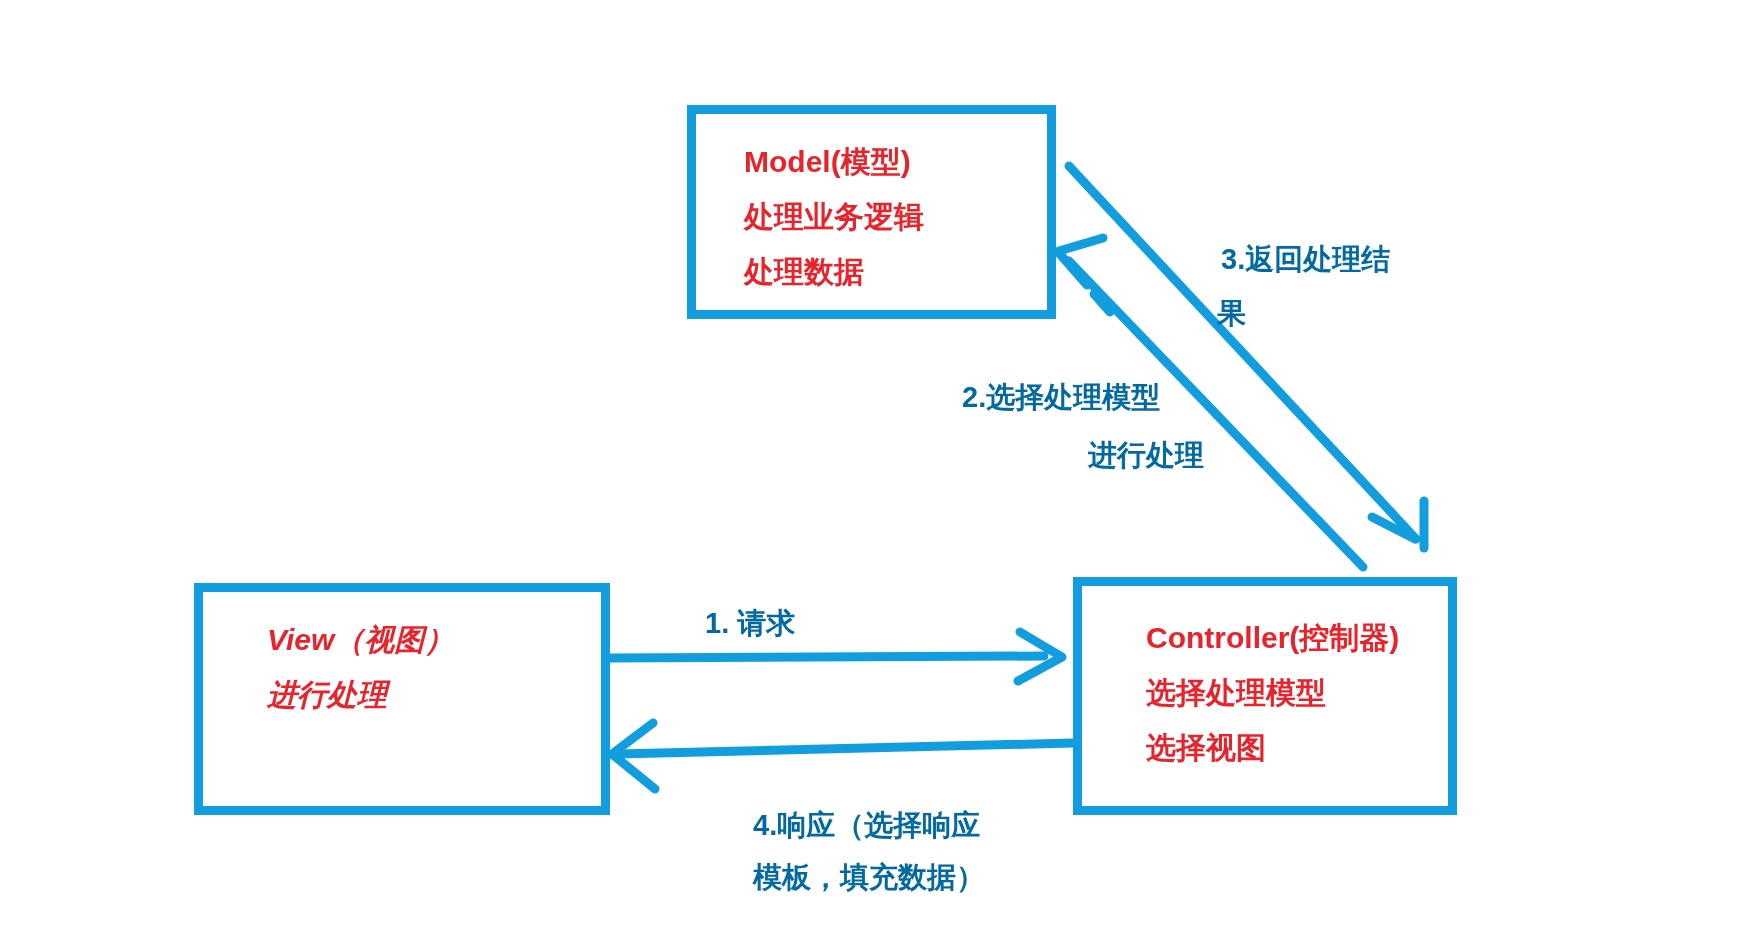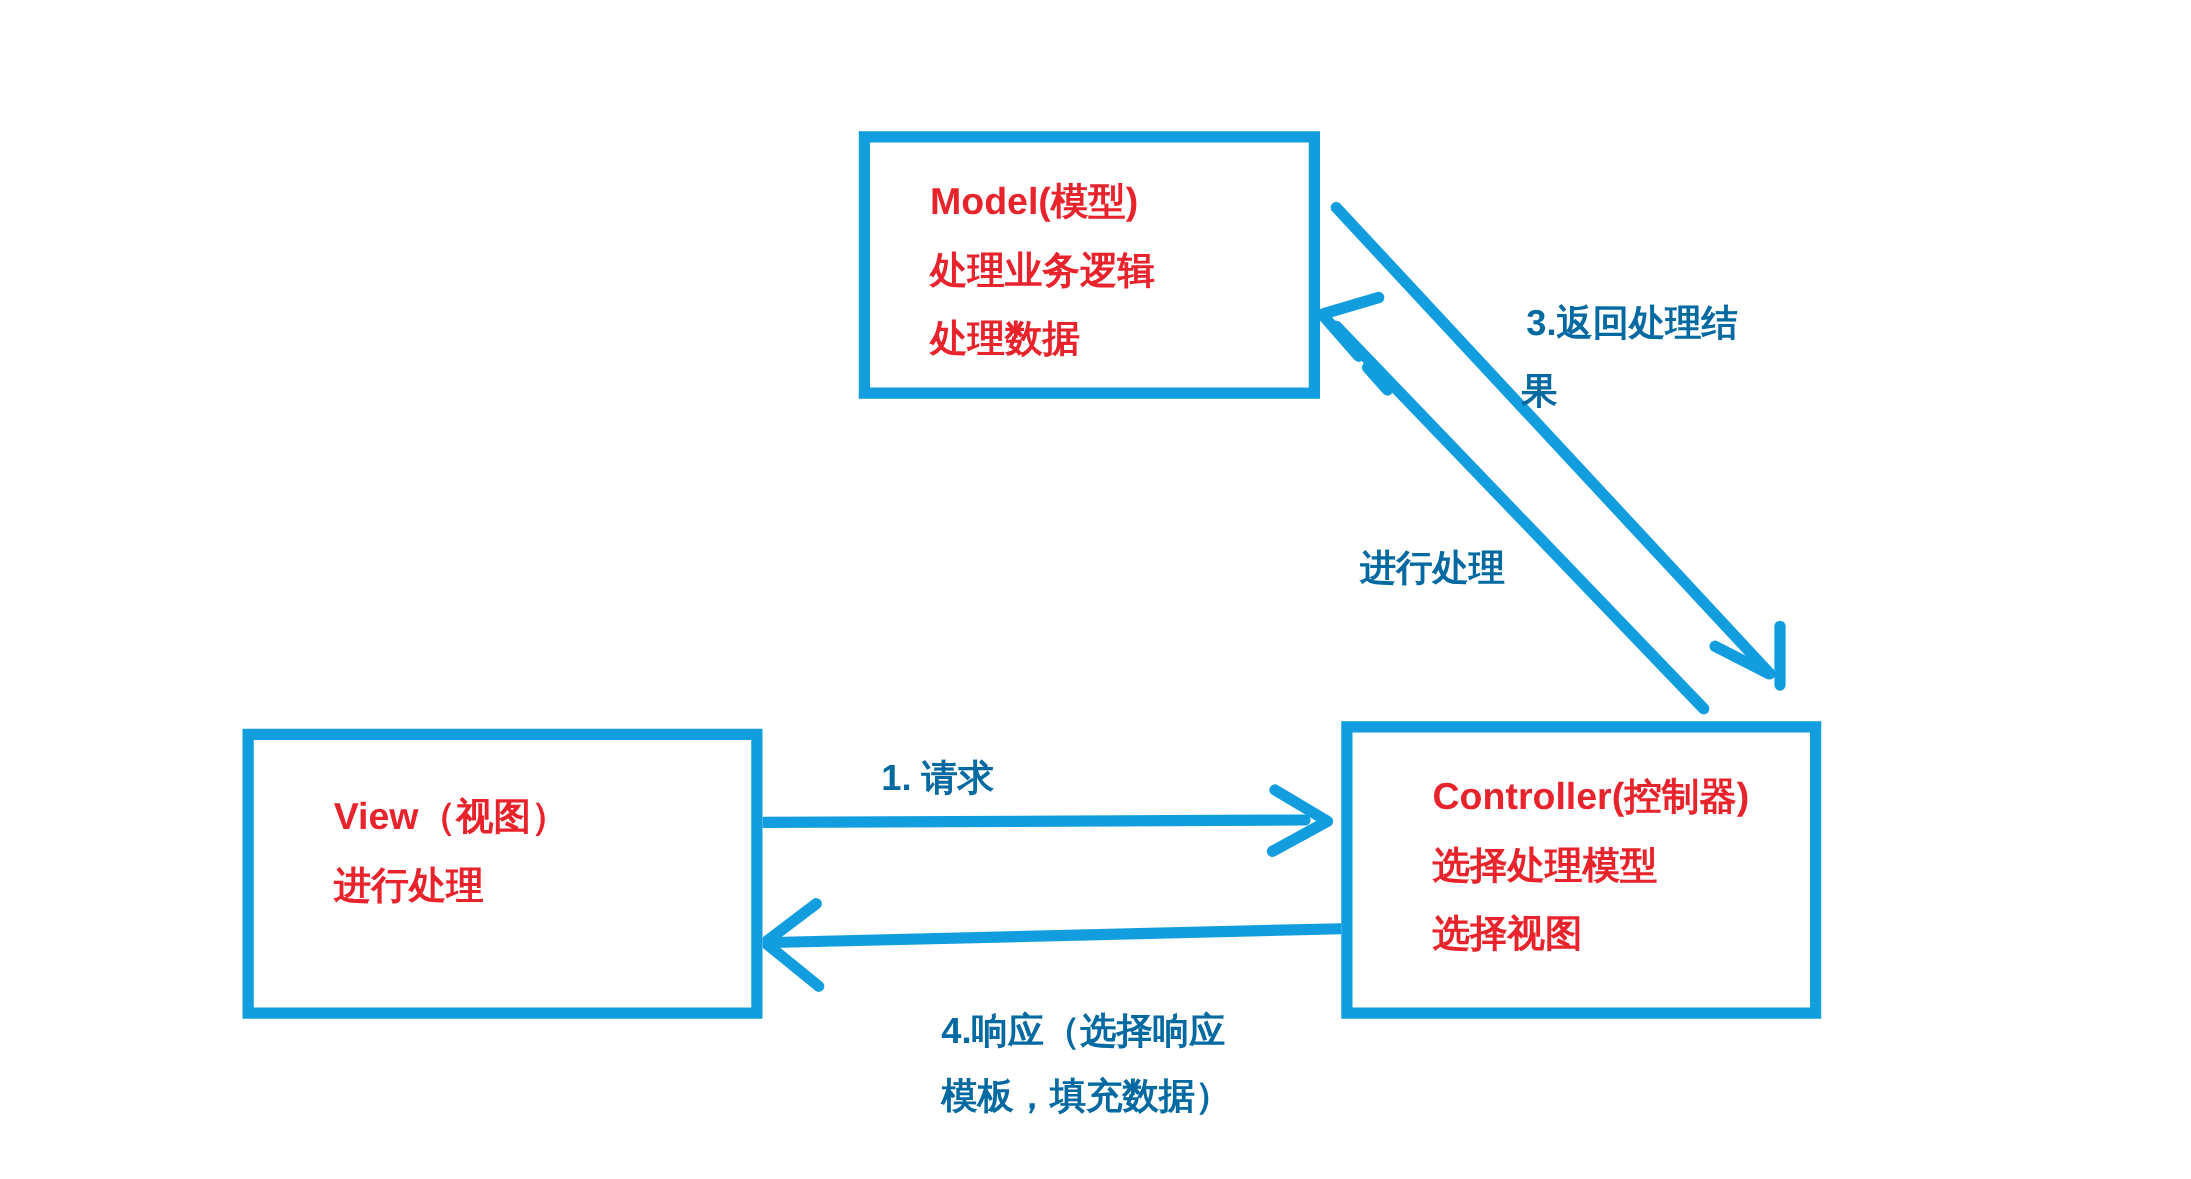--- a/index.html
+++ b/index.html
@@ -29,21 +29,21 @@
   }
   .node-box .box-text {
     color: #E8232B;
     font-weight: bold;
     font-size: 30px;
     line-height: 55px;
   }
   #model-box      { left: 687px;  top: 85px;  width: 369px; height: 214px; }
   #model-box .box-text      { padding: 20px 10px 0 48px; }
   #view-box       { left: 194px;  top: 563px; width: 416px; height: 232px; }
-  #view-box .box-text       { padding: 34px 10px 0 64px; }
+  #view-box .box-text       { padding: 20px 10px 0 64px; font-style: italic; }
   #controller-box { left: 1073px; top: 557px; width: 384px; height: 238px; padding-left: 30px; }
   #controller-box .box-text { padding: 24px 10px 0 34px; }
 
   .arrow-label {
     position: absolute;
     color: #0369a1;
     font-weight: bold;
     font-size: 29px;
     line-height: 34px;
     white-space: nowrap;
@@ -114,20 +114,21 @@
   <div class="node-box" id="controller-box">
     <div class="box-text">
       <div>Controller(控制器)</div>
       <div>选择处理模型</div>
       <div>选择视图</div>
     </div>
   </div>
 
   <div class="arrow-label" id="label-request">1. 请求</div>
 
+  <div class="arrow-label" id="label-select-line1">2.选择处理模型</div>
   <div class="arrow-label" id="label-select-line2">进行处理</div>
 
   <div class="arrow-label" id="label-return-line1">3.返回处理结</div>
   <div class="arrow-label" id="label-return-line2">果</div>
 
   <div class="arrow-label" id="label-response-line1">4.响应（选择响应</div>
   <div class="arrow-label" id="label-response-line2">模板，填充数据）</div>
 
 </div>
 

